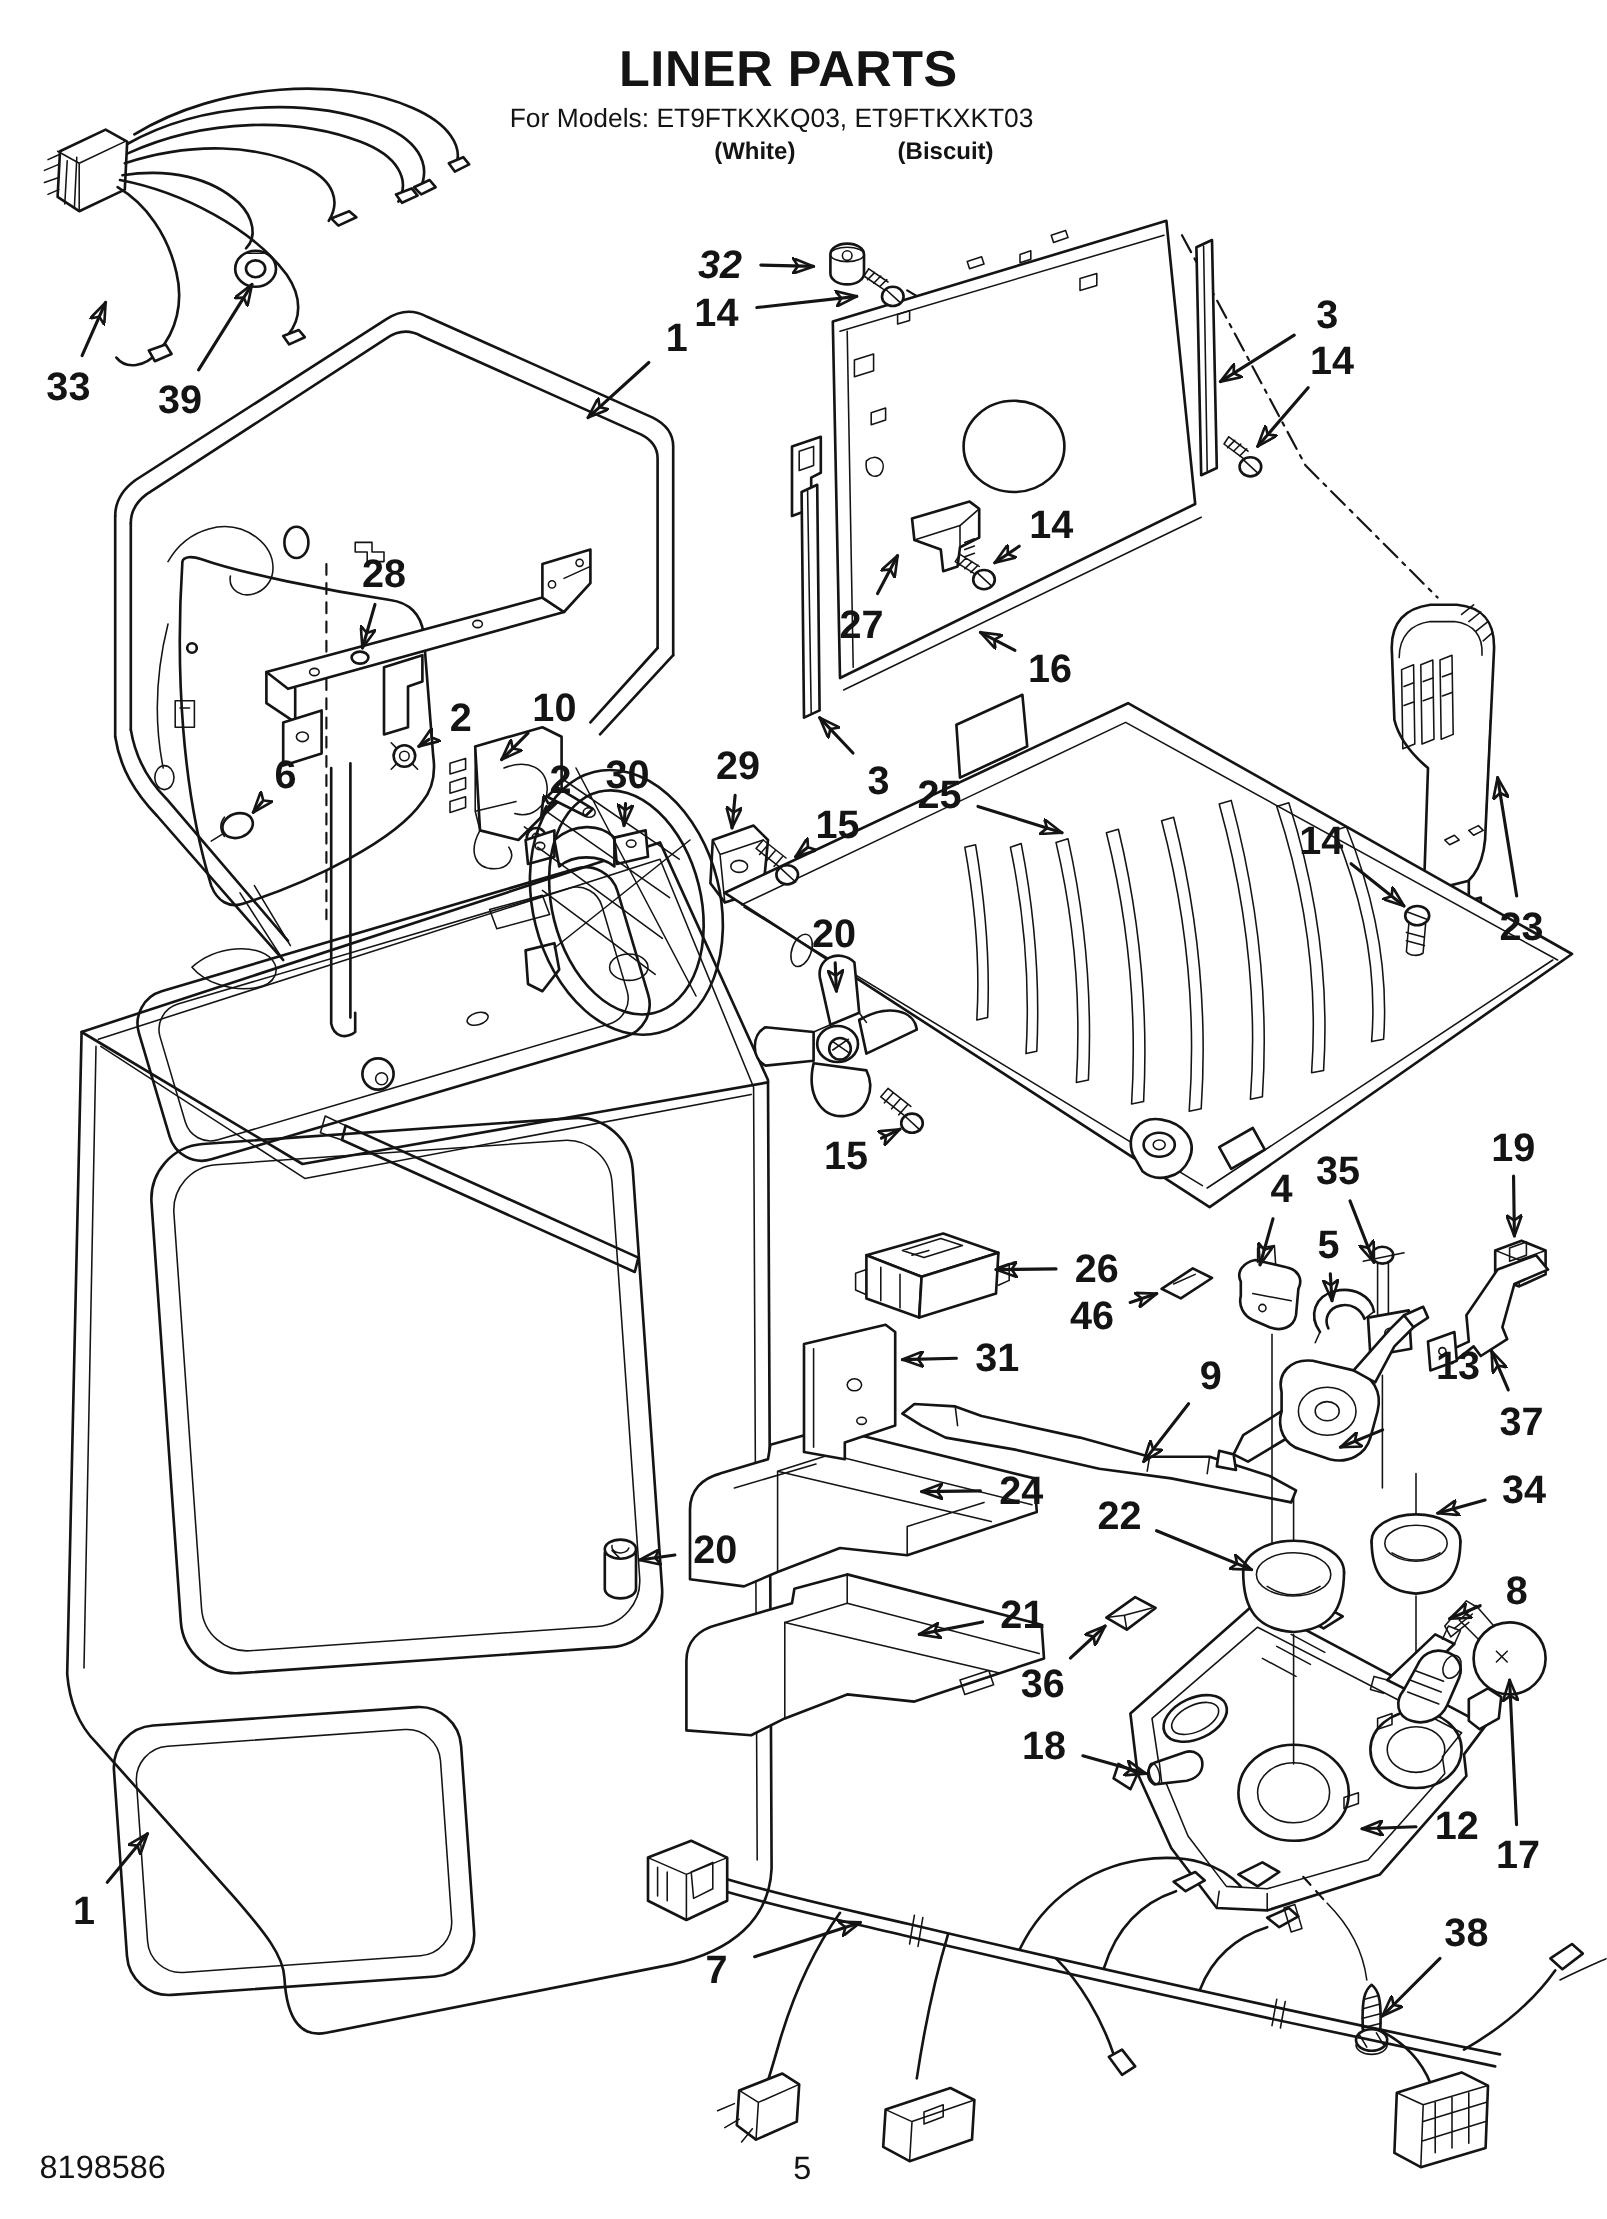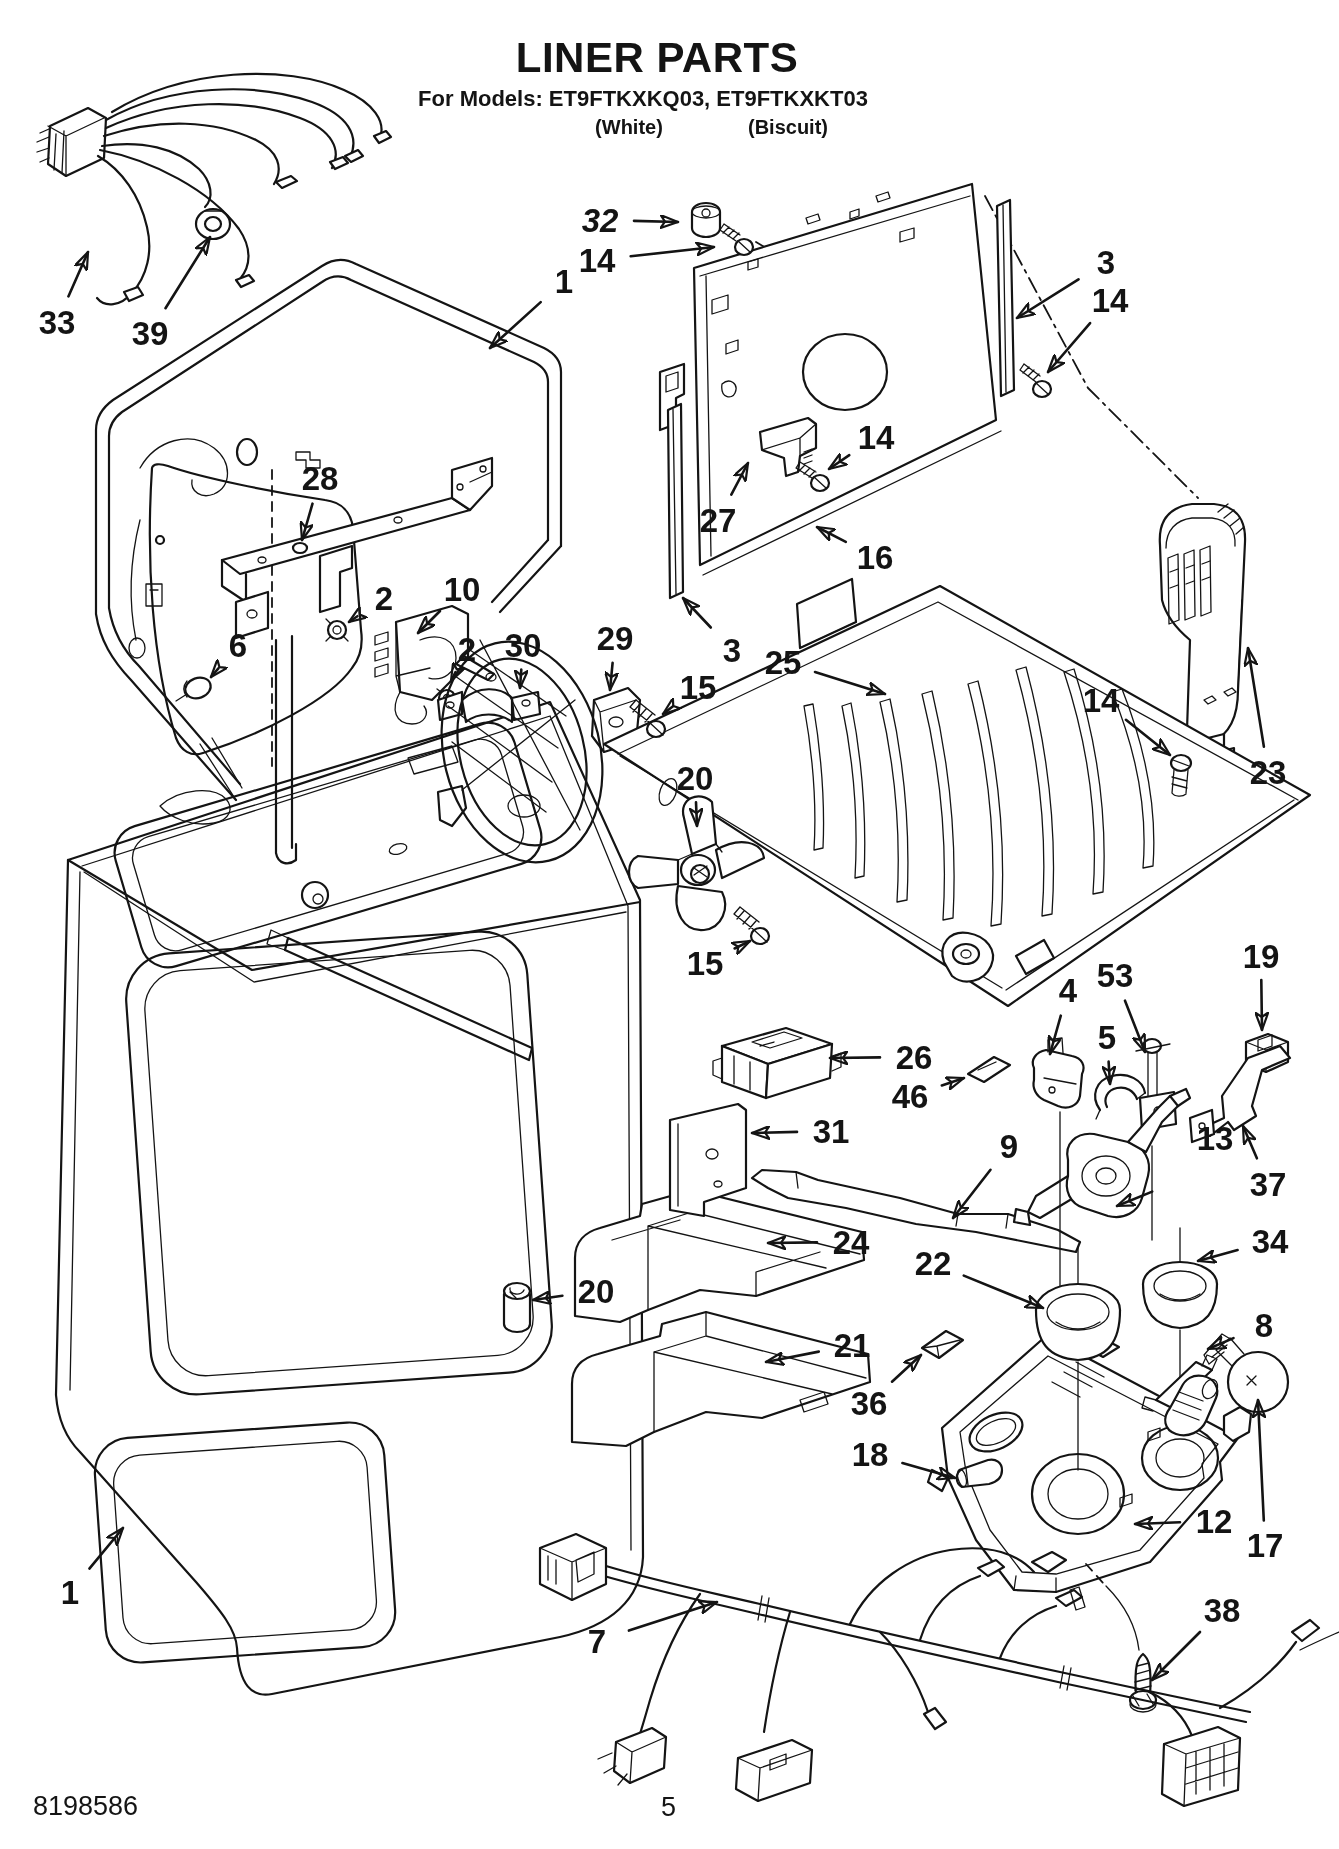--- a/index.html
+++ b/index.html
@@ -1,20 +1,20 @@
 <!DOCTYPE html>
 <html><head>
 <meta charset="utf-8">
 <style>
   html,body{margin:0;padding:0;background:#ffffff}
   .sheet{position:relative;width:1339px;height:1849px;background:#fff;overflow:hidden;
          font-family:"Liberation Sans",sans-serif;color:#141414}
   .abs{position:absolute;transform:translate(-50%,-50%);white-space:nowrap}
   .title{font-size:42px;font-weight:900;letter-spacing:.5px}
-  .subtitle{font-size:22px;font-weight:bold}
+  .subtitle{font-size:22px;font-weight:normal}
   .colorlbl{font-size:20px;font-weight:bold}
   .footer{position:absolute;font-size:27px}
   .callout{position:absolute;transform:translate(-50%,-50%);font-size:33px;font-weight:bold;line-height:1}
   svg{position:absolute;left:0;top:0}
   svg *{fill:none;stroke:#141414;stroke-width:2.2;stroke-linecap:round;stroke-linejoin:round}
   svg .w{fill:#ffffff}
   svg .t{stroke-width:1.3}
   svg .dd{stroke-dasharray:16 6 3 6;stroke-width:1.8}
   svg .d2{stroke-dasharray:9 7;stroke-width:1.8}
   #arrows line{stroke:#141414;stroke-width:2.6}
@@ -462,21 +462,21 @@
       <div class="callout" style="left: 615px; top: 638px;">29</div>
       <div class="callout" style="left: 732px; top: 650px;">3</div>
       <div class="callout" style="left: 698px; top: 687px;">15</div>
       <div class="callout" style="left: 783px; top: 662px;">25</div>
       <div class="callout" style="left: 238px; top: 645px;">6</div>
       <div class="callout" style="left: 695px; top: 778px;">20</div>
       <div class="callout" style="left: 1101px; top: 700px;">14</div>
       <div class="callout" style="left: 1268px; top: 772px;">23</div>
       <div class="callout" style="left: 705px; top: 963px;">15</div>
       <div class="callout" style="left: 1068px; top: 990px;">4</div>
-      <div class="callout" style="left: 1115px; top: 975px;">53</div>
+      <div class="callout" style="left: 1115px; top: 975px;">35</div>
       <div class="callout" style="left: 1261px; top: 956px;">19</div>
       <div class="callout" style="left: 1107px; top: 1037px;">5</div>
       <div class="callout" style="left: 914px; top: 1057px;">26</div>
       <div class="callout" style="left: 910px; top: 1096px;">46</div>
       <div class="callout" style="left: 831px; top: 1131px;">31</div>
       <div class="callout" style="left: 1009px; top: 1146px;">9</div>
       <div class="callout" style="left: 1183px; top: 1138px; margin-left: 32px;">13</div>
       <div class="callout" style="left: 1268px; top: 1184px;">37</div>
       <div class="callout" style="left: 1270px; top: 1241px;">34</div>
       <div class="callout" style="left: 933px; top: 1263px;">22</div>

